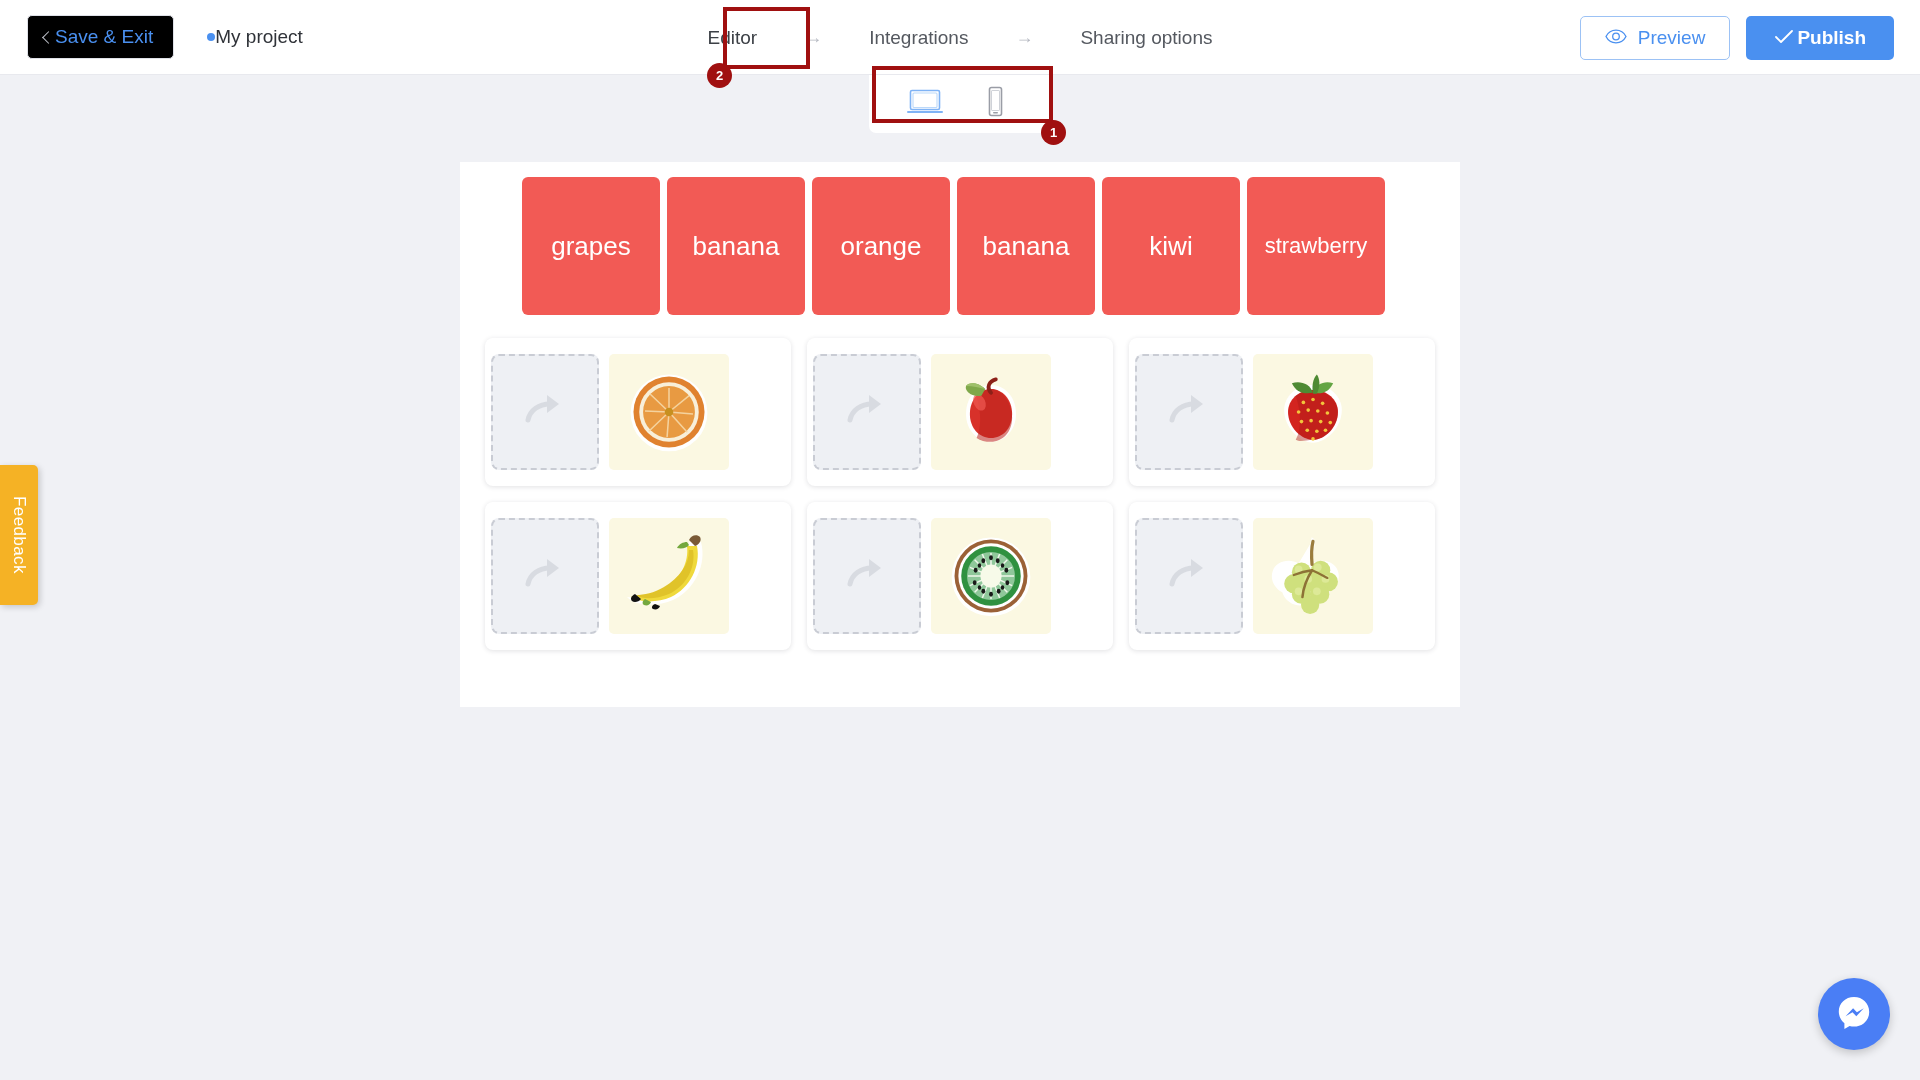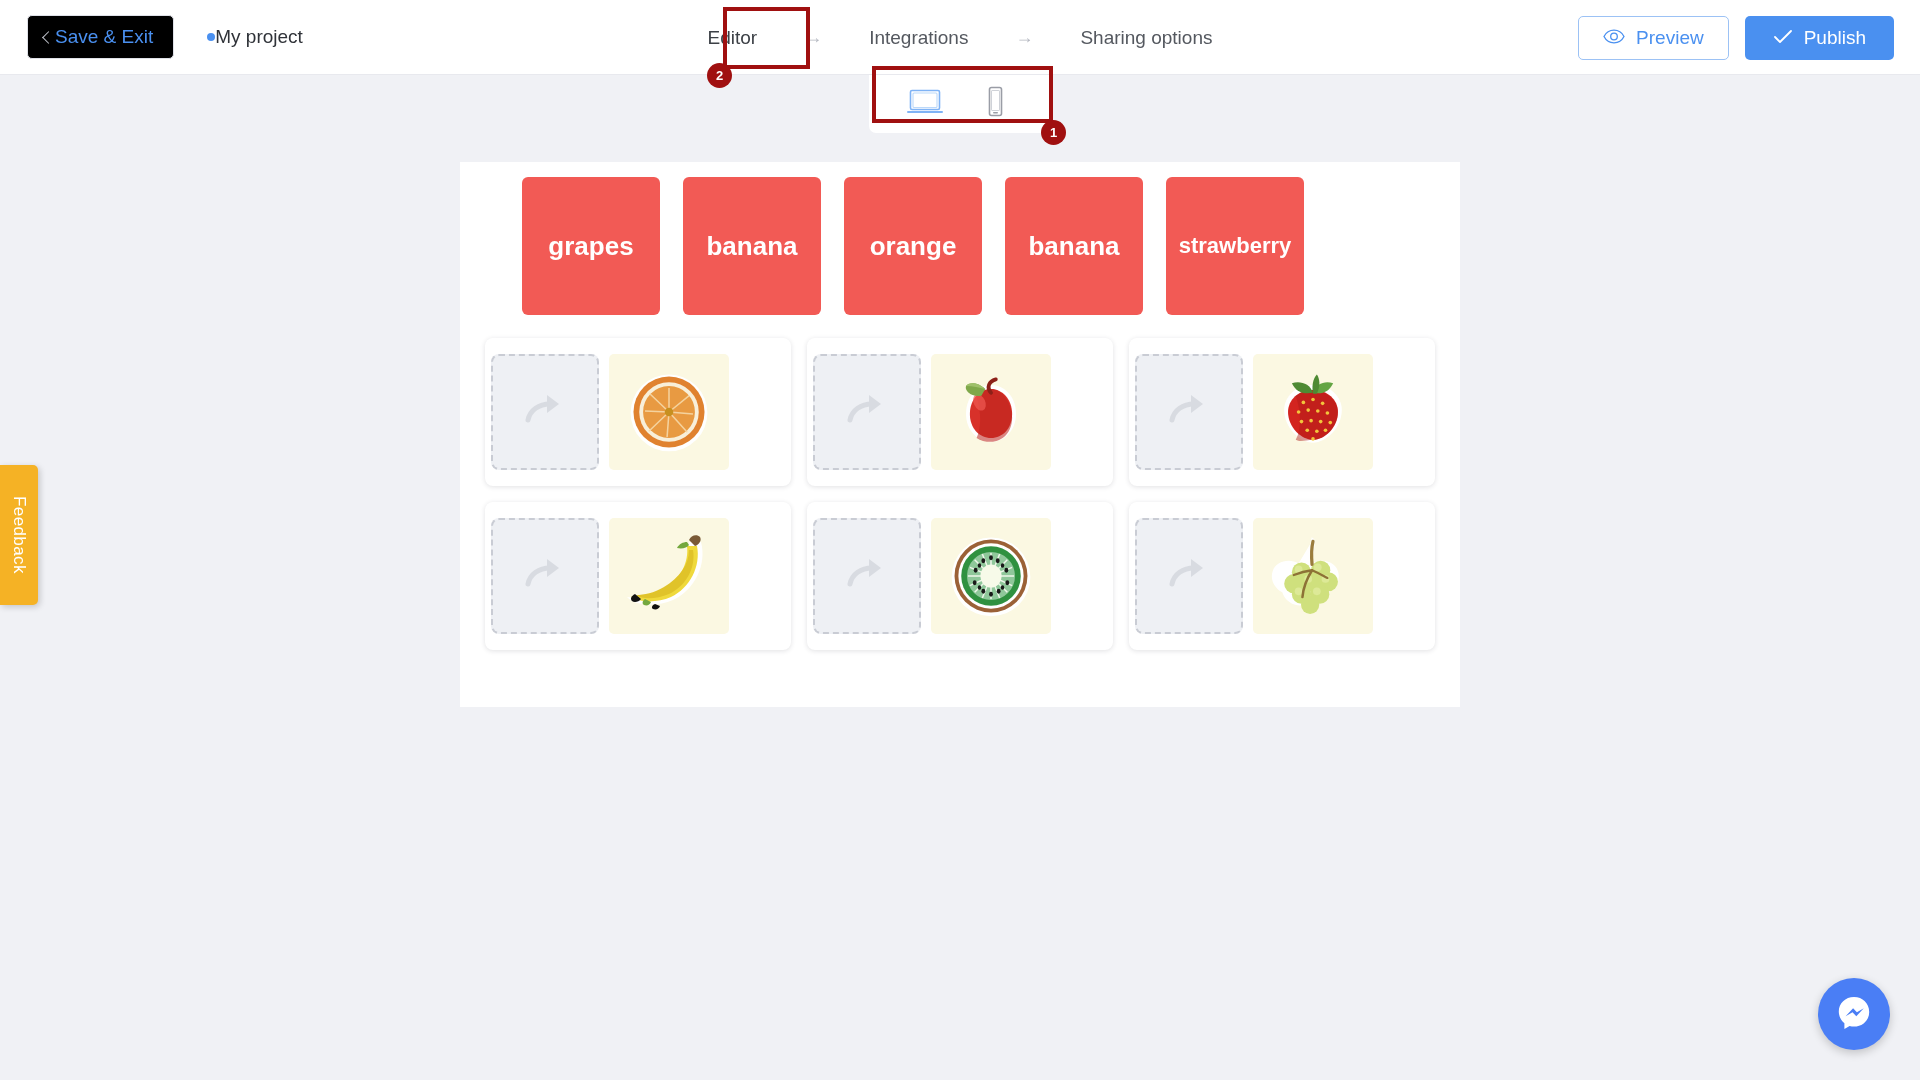--- a/index.html
+++ b/index.html
@@ -55,24 +55,24 @@
     position: absolute; right: 26px; top: 0; height: 75px;
     display: flex; align-items: center; gap: 16px;
   }
   .btn-preview {
     display: flex; align-items: center; gap: 11px;
     height: 44px; padding: 0 24px;
     border: 1px solid #9cc2f5; border-radius: 5px;
     background: #fff; color: #4a90f0; font-size: 19px; cursor: pointer;
   }
   .btn-publish {
-    display: flex; align-items: center; gap: 11px;
+    display: flex; align-items: center; gap: 3px;
     height: 44px; padding: 0 28px;
     border: none; border-radius: 5px;
-    background: #4a90f0; color: #fff; font-size: 19px; cursor: pointer;
+    background: #4a90f0; color: #fff; font-size: 19px; cursor: pointer; font-weight: bold;
   }
 
   
   .device-bar {
     position: absolute; top: 75px; left: 50%; transform: translateX(-50%);
     width: 182px; height: 58px;
     background: #ffffff;
     border-radius: 0 0 7px 7px;
     display: flex; align-items: center; justify-content: center; gap: 26px;
     z-index: 30;
@@ -94,21 +94,21 @@
 
   
   .canvas {
     position: absolute; left: 460px; top: 162px;
     width: 1000px; height: 545px;
     background: #ffffff;
     z-index: 10;
   }
 
   
-  .words { display: flex; gap: 23px; padding: 15px 0 0 62px; font-weight: bold; }
+  .words { display: flex; gap: 7px; padding: 15px 0 0 62px; }
   .word-card {
     width: 138px; height: 138px;
     background: #f25a55; border-radius: 6px;
     display: flex; align-items: center; justify-content: center;
     color: #ffffff; cursor: grab;
     font-size: 26px;
   }
   .word-card.small { font-size: 22px; }
 
   
@@ -245,20 +245,23 @@
         <span>grapes</span>
       </div>
     <div class="word-card">
         <span>banana</span>
       </div>
     <div class="word-card">
         <span>orange</span>
       </div>
     <div class="word-card">
         <span>banana</span>
+      </div>
+    <div class="word-card">
+        <span>kiwi</span>
       </div>
     <div class="word-card small">
         <span>strawberry</span>
       </div>
   </div>
 
   <div class="grid">
 
     <div class="pair-card">
       <div class="dropzone">

